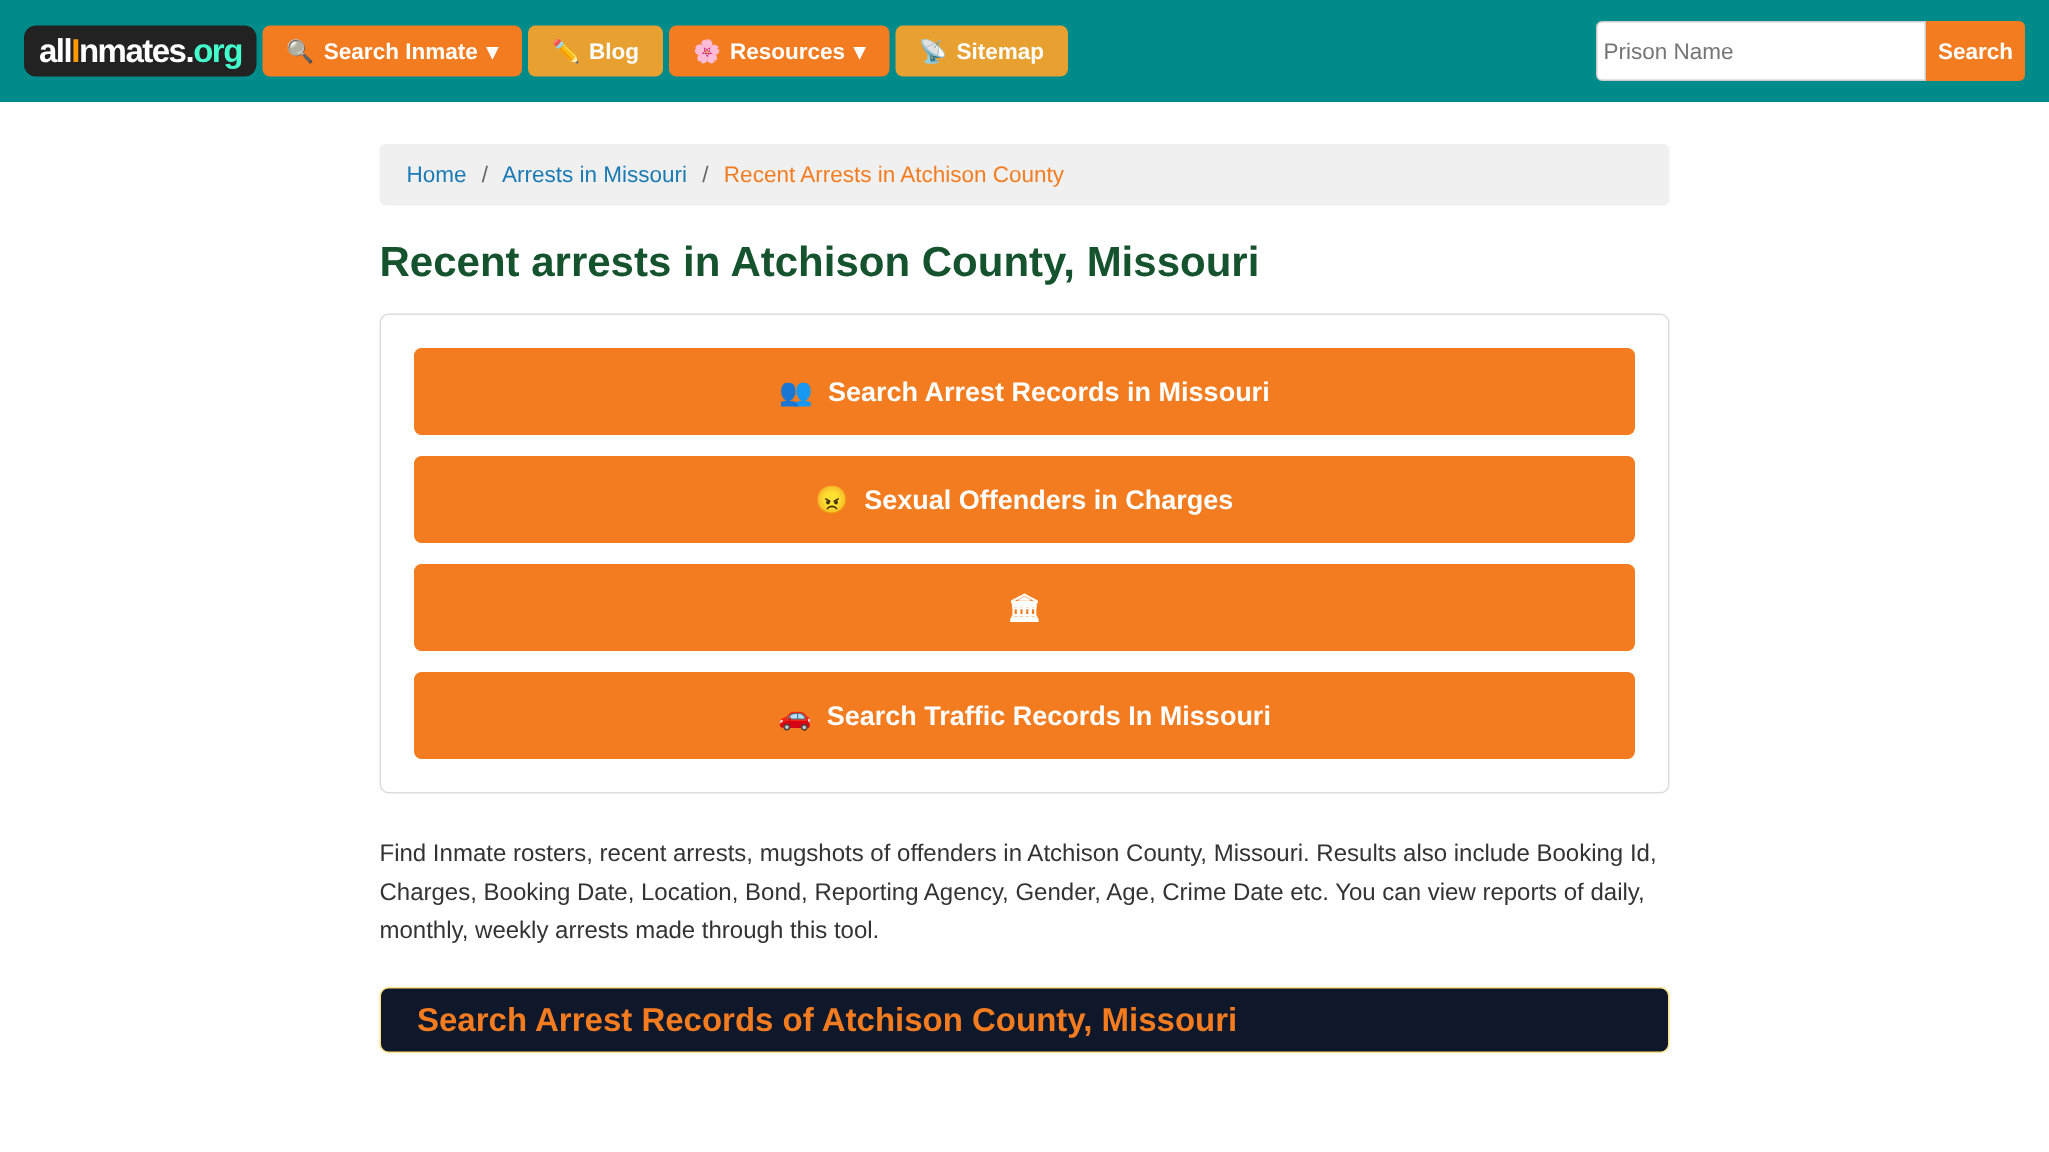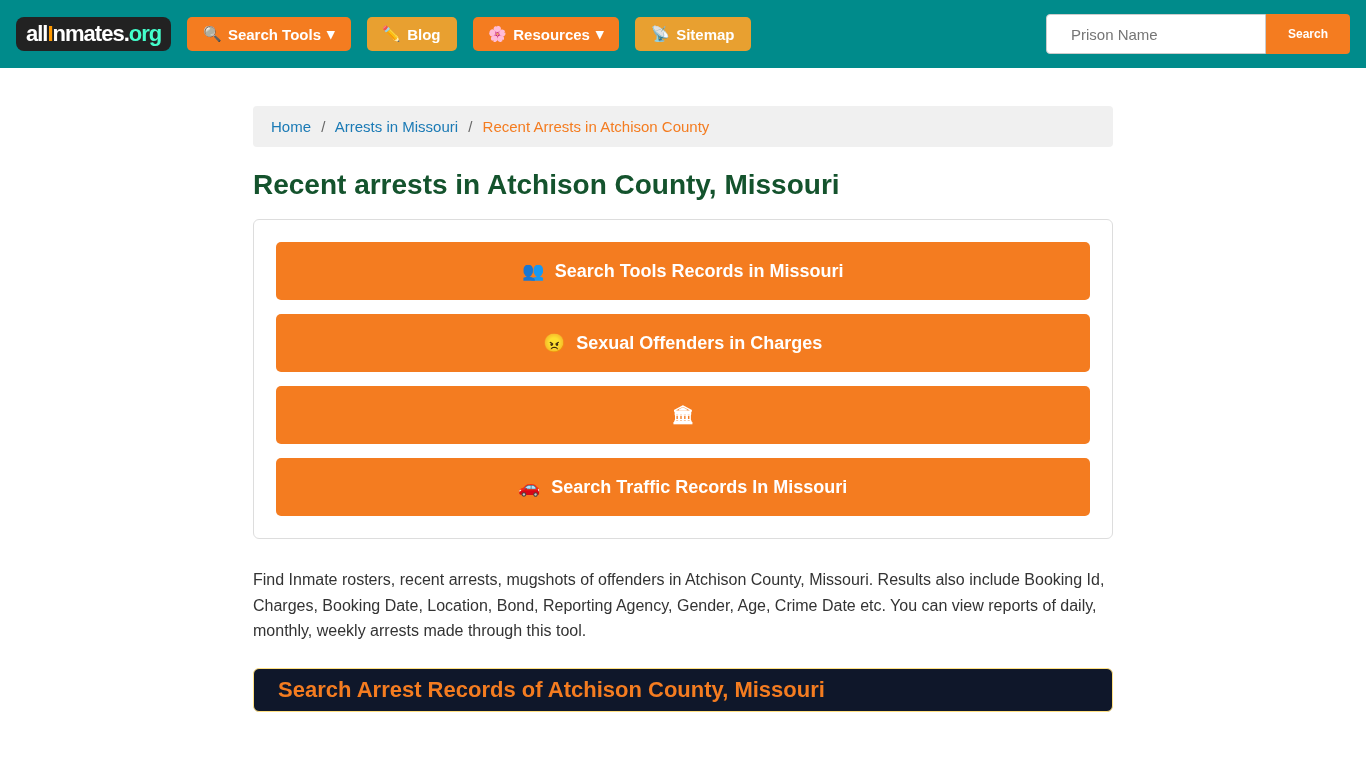--- a/index.html
+++ b/index.html
@@ -4,21 +4,21 @@
   <style>
     * { box-sizing: border-box; margin: 0; padding: 0; }
     body { font-family: Arial, sans-serif; background: #fff; color: #333; font-size: 16px; }
 
     
     .header {
       background: #008B8B;
       display: flex;
       align-items: center;
       padding: 10px 16px;
-      gap: 16px;
+      gap: 4px;
       min-height: 68px;
     }
     .logo {
       background: #222;
       border-radius: 8px;
       padding: 4px 10px;
       font-size: 22px;
       font-weight: bold;
       color: #fff;
       white-space: nowrap;
@@ -56,42 +56,42 @@
     }
     .header-spacer { flex: 1; }
     .search-box {
       display: flex;
       align-items: center;
       gap: 0;
     }
     .search-input {
       border: 1px solid #ccc;
       border-radius: 4px 0 0 4px;
-      padding: 8px 24px;
+      padding: 8px 4px;
       font-size: 15px;
       width: 220px;
       height: 40px;
       outline: none;
     }
     .search-btn {
       background: #f47c20;
       color: #fff;
       border: none;
       border-radius: 0 4px 4px 0;
-      padding: 8px 22px;
-      font-size: 12px;
+      padding: 8px 8px;
+      font-size: 15px;
       font-weight: bold;
       cursor: pointer;
       height: 40px;
     }
 
     
     .content {
       max-width: 900px;
-      margin: 14px auto;
+      margin: 4px auto;
       padding: 24px 20px;
     }
 
     
     .breadcrumb {
       background: #f0f0f0;
       border-radius: 4px;
       padding: 12px 18px;
       margin-bottom: 22px;
       font-size: 15px;
@@ -164,21 +164,21 @@
 </head>
 <body>
 
 <header class="header">
   <div class="logo">
     <span class="all">all</span><span class="inmates">I</span><span class="all">nmates.</span><span class="org">org</span>
   </div>
 
   <button class="nav-btn">
     <span>🔍</span>
-    <span>Search Tools</span>
+    <span>Search Inmate</span>
     <span>▾</span>
   </button>
 
   <button class="nav-plain">
     <span>✏️</span>
     <span>Blog</span>
   </button>
 
   <button class="nav-btn">
     <span>🌸</span>
@@ -209,21 +209,21 @@
     <a href="#">Arrests in Missouri</a>
     <span class="sep">/</span>
     <span class="current">Recent Arrests in Atchison County</span>
   </nav>
 
   <h1 class="page-title">Recent arrests in Atchison County, Missouri</h1>
 
   <div class="button-card">
     <button class="action-btn">
       <span>👥</span>
-      <span>Search Tools Records in Missouri</span>
+      <span>Search Arrest Records in Missouri</span>
     </button>
     <button class="action-btn">
       <span>😠</span>
       <span>Sexual Offenders in Charges</span>
     </button>
     <button class="action-btn">
       <span>🏛</span>
     </button>
     <button class="action-btn">
       <span>🚗</span>

